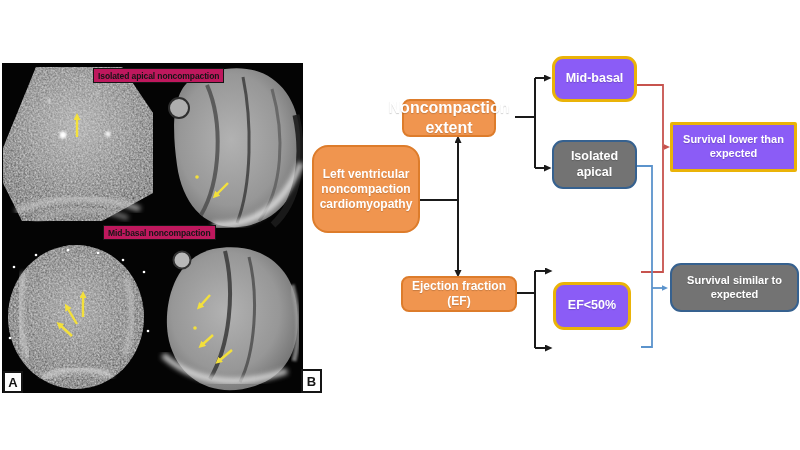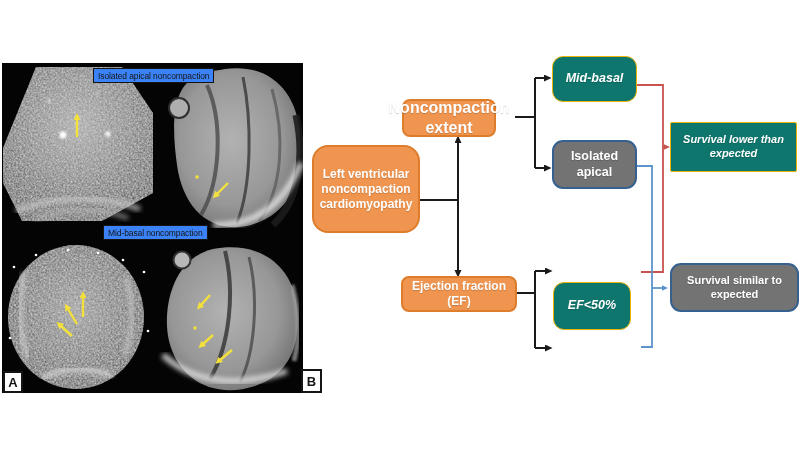--- a/index.html
+++ b/index.html
@@ -7,36 +7,36 @@
          font-family:"Liberation Sans",sans-serif;}
   .stage svg{display:block;}
   .fig-svg{position:absolute;left:2px;top:63px;}
   .connectors{position:absolute;left:0;top:0;pointer-events:none;}
 
   
   .node{position:absolute;box-sizing:border-box;display:flex;align-items:center;justify-content:center;
         text-align:center;font-weight:bold;color:#fff;line-height:1.25;padding:2px 4px;
         text-shadow:0 1px 1px rgba(0,0,0,.18);}
   .orange{background:#F0954F;border:2px solid #DD7C2B;}
-  .red{background:#0f766e;border:1px solid #eab308;font-style:italic;}
+  .red{background:#8b5cf6;border:3px solid #eab308;}
   .blue{background:#737373;border:2px solid #36618F;}
 
   .n-root{left:312px;top:145px;width:108px;height:88px;border-radius:16px;font-size:12px;}
   .n-extent{left:402px;top:99px;width:94px;height:38px;border-radius:8px;font-size:16px;}
   .n-ef{left:401px;top:276px;width:116px;height:36px;border-radius:8px;font-size:12px;}
   .n-midbasal{left:552px;top:56px;width:85px;height:46px;border-radius:11px;font-size:12.5px;}
   .n-isolated{left:552px;top:140px;width:85px;height:49px;border-radius:11px;font-size:12.5px;}
   .n-eflow{left:553px;top:247px;width:78px;height:48px;border-radius:11px;font-size:12.5px;margin-top:35px;}
   .n-efhigh{left:553px;top:316px;width:86px;height:49px;border-radius:11px;font-size:12.5px;}
   .n-lower{left:670px;top:122px;width:127px;height:50px;border-radius:2px;font-size:11px;}
   .n-similar{left:670px;top:263px;width:129px;height:49px;border-radius:11px;font-size:11px;}
 
   
-  .img-label{position:absolute;background:#3b82f6;border:1px solid #151515;color:#151515;
-             font-weight:normal;font-size:8.5px;padding:1.5px 4px;white-space:nowrap;letter-spacing:-0.1px;}
+  .img-label{position:absolute;background:#be185d;border:1px solid #151515;color:#151515;
+             font-weight:bold;font-size:8.5px;padding:1.5px 4px;white-space:nowrap;letter-spacing:-0.1px;}
   .lab-top{left:93px;top:68px;}
   .lab-bottom{left:103px;top:225px;}
   .panel-tag{position:absolute;background:#fff;border:2px solid #151515;color:#151515;
              font-weight:bold;display:flex;align-items:center;justify-content:center;}
   .tag-a{left:3px;top:371px;width:16px;height:18px;font-size:13px;}
   .tag-b{left:301px;top:369px;width:17px;height:20px;font-size:13px;}
 </style>
 </head>
 <body>
 

